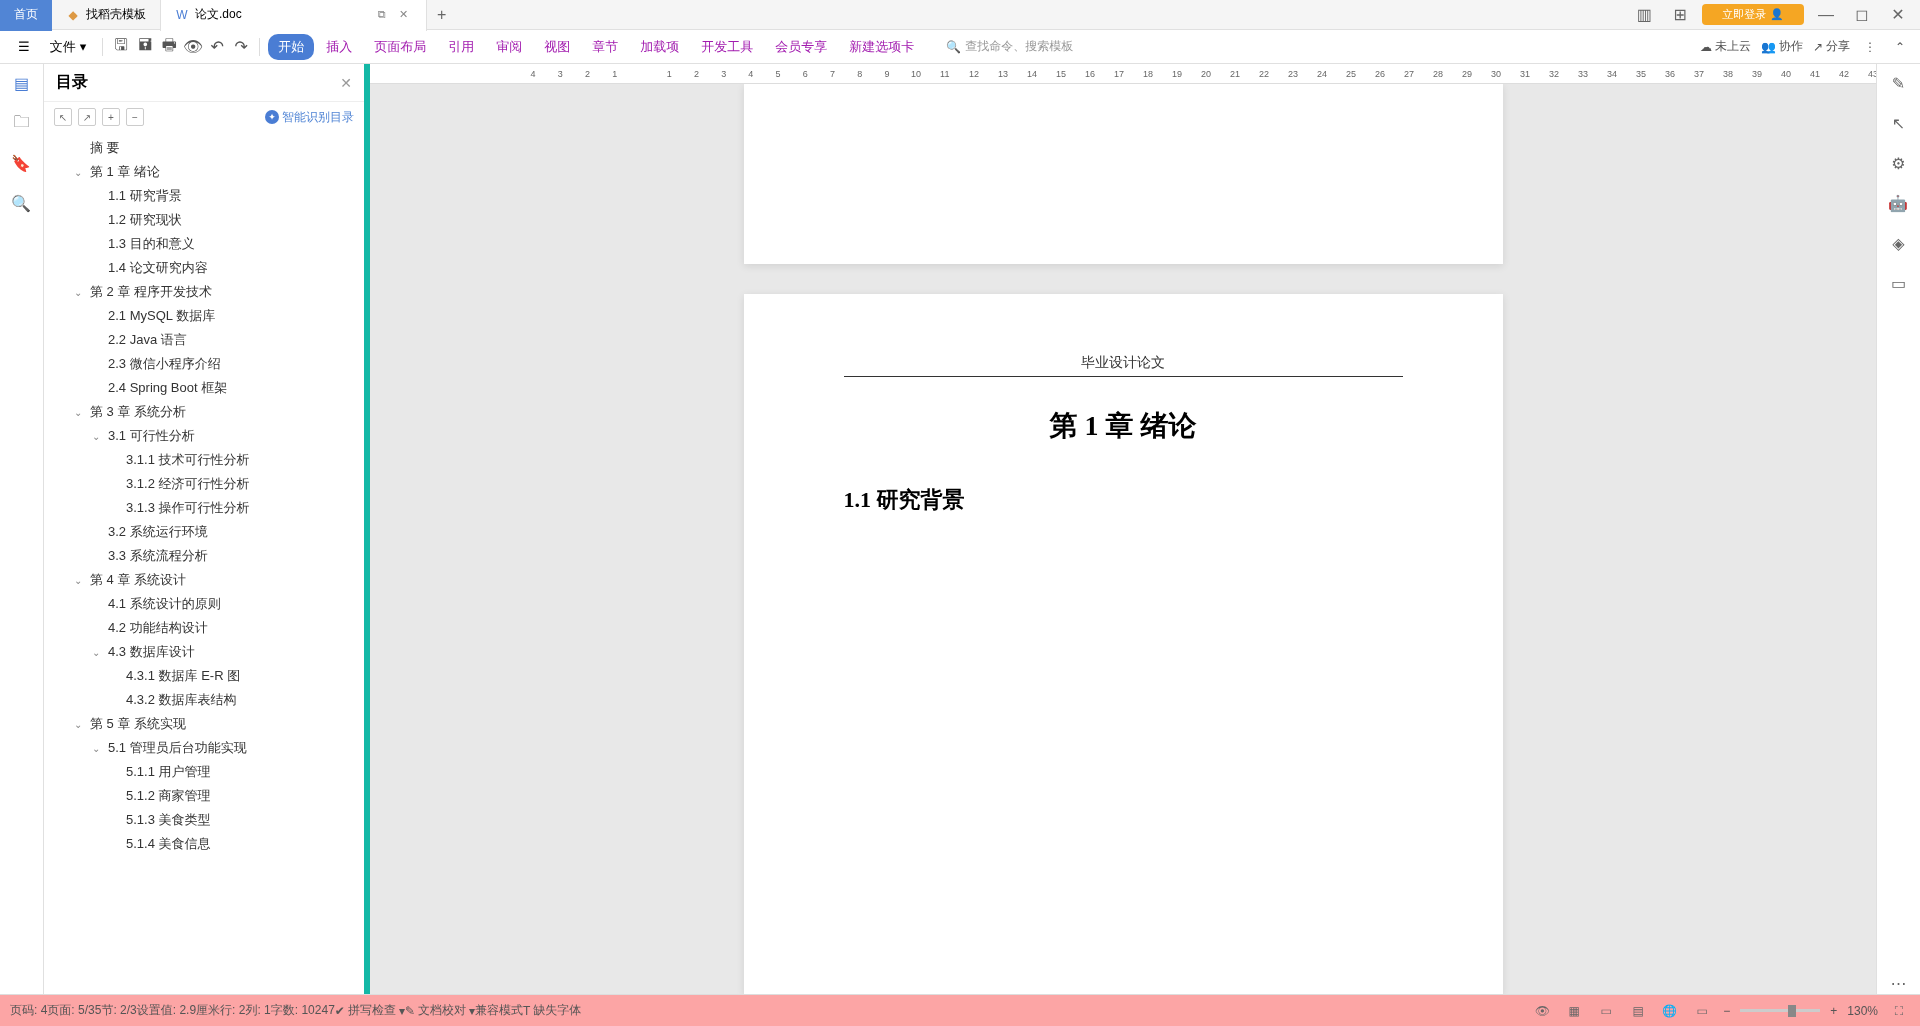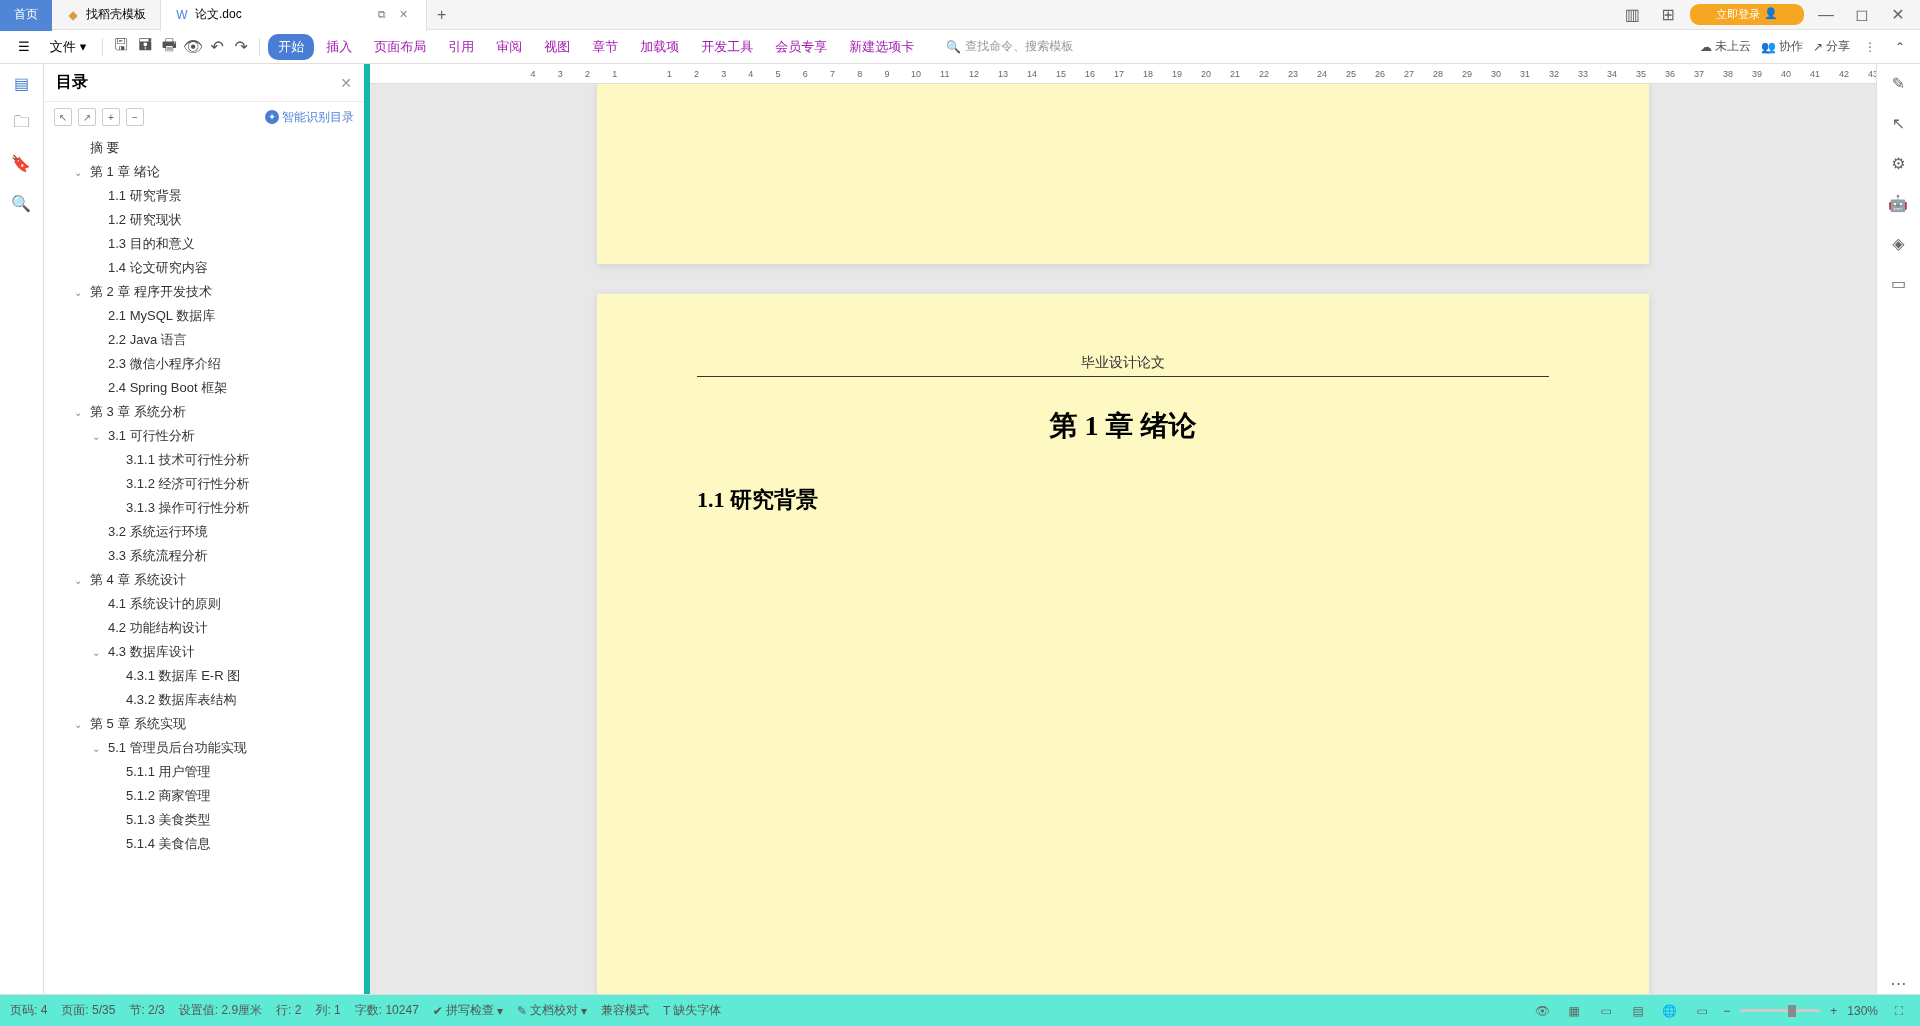--- a/index.html
+++ b/index.html
@@ -5,21 +5,21 @@
 *{margin:0;padding:0;box-sizing:border-box;font-family:"Microsoft YaHei",sans-serif}
 body{background:#fff;overflow:hidden;width:1920px;height:1026px}
 .titlebar{height:30px;background:#f5f5f5;display:flex;align-items:center;border-bottom:1px solid #e0e0e0}
 .tab{height:30px;padding:16px 14px;display:flex;align-items:center;gap:6px;font-size:12px;border-right:1px solid #e0e0e0;cursor:pointer}
 .tab.home{background:#5185d5;color:#fff;border-right:none}
 .tab.active{background:#fff}
 .tab-icon{width:14px;height:14px;display:inline-flex;align-items:center;justify-content:center}
 .tab-close{width:16px;height:16px;display:flex;align-items:center;justify-content:center;color:#888;font-size:11px}
 .newtab{width:30px;display:flex;align-items:center;justify-content:center;color:#666;font-size:16px}
 .titlebar-right{margin-left:auto;display:flex;align-items:center;gap:8px;padding-right:8px}
-.login-btn{background:#f5a623;color:#fff;padding:3px 26px;border-radius:9px;font-size:11px;display:flex;gap:4px}
+.login-btn{background:#f5a623;color:#fff;padding:3px 20px;border-radius:4px;font-size:11px;display:flex;align-items:center;gap:4px}
 .win-btn{width:28px;height:28px;display:flex;align-items:center;justify-content:center;color:#666}
 .menubar{height:34px;display:flex;align-items:center;padding:0 10px;gap:4px;border-bottom:1px solid #e0e0e0}
 .file-menu{display:flex;align-items:center;gap:4px;font-size:13px;padding:4px 8px}
 .tb-icon{width:20px;height:20px;display:flex;align-items:center;justify-content:center;color:#555}
 .tb-sep{width:1px;height:18px;background:#ddd;margin:0 4px}
 .menu-item{padding:4px 10px;font-size:13px;color:#a21caf;cursor:pointer}
 .menu-item.active{background:#4a7dd4;color:#fff;border-radius:10px}
 .search-box{margin-left:10px;padding:2px 8px;font-size:12px;color:#999;display:flex;align-items:center;gap:4px}
 .menubar-right{margin-left:auto;display:flex;align-items:center;gap:10px;font-size:12px;color:#555}
 .mr-item{display:flex;align-items:center;gap:3px}
@@ -33,30 +33,30 @@
 .outline-toolbar{display:flex;align-items:center;padding:6px 10px;gap:6px;font-size:12px}
 .ot-icon{width:18px;height:18px;border:1px solid #ccc;border-radius:2px;display:flex;align-items:center;justify-content:center;font-size:10px;color:#666}
 .smart-toc{margin-left:auto;color:#5185d5;font-size:12px;display:flex;align-items:center;gap:3px}
 .outline-tree{flex:1;overflow-y:auto;padding:4px 0;font-size:13px}
 .tree-item{padding:3px 10px;display:flex;align-items:center;gap:4px;cursor:pointer;color:#333}
 .tree-chevron{width:12px;font-size:10px;color:#888}.lvl-1{padding-left:30px}.lvl-2{padding-left:48px}.lvl-3{padding-left:66px}
 .editor{flex:1;background:#e8e8e8;position:relative;overflow:hidden}
 .ruler{height:20px;background:#fff;border-bottom:1px solid #ddd;position:relative;font-size:9px;color:#666;display:flex;align-items:center;padding-left:160px;gap:21px}
 .ruler span{width:8px;text-align:center}
 .page-area{height:910px;overflow-y:auto;padding:0 60px}
-.page{background:#fef9c3;margin:0 auto 30px;width:1052px;box-shadow:0 2px 8px rgba(0,0,0,.1);position:relative}
+.page{background:#ffffff;margin:0 auto 30px;width:759px;box-shadow:0 2px 8px rgba(0,0,0,.1);position:relative}
 .page1{height:180px}
 .page2{min-height:700px;padding:60px 100px}
 .page-header{text-align:center;font-size:14px;color:#333;border-bottom:1px solid #333;padding-bottom:4px;margin-bottom:30px}
 .watermark{position:absolute;top:60px;left:0;right:0;text-align:center;font-size:32px;color:#e8453c;font-weight:normal;letter-spacing:2px}
 .chapter-title{text-align:center;font-size:28px;font-weight:bold;margin:20px 0 40px;font-family:SimSun,serif}
 .section-title{font-size:22px;font-weight:bold;margin:20px 0;font-family:SimSun,serif}
 .body-text{font-size:16px;line-height:2.6;text-align:justify;text-indent:2em;font-family:SimSun,serif}
 .right-rail{width:44px;border-left:1px solid #e0e0e0;display:flex;flex-direction:column;align-items:center;padding-top:8px;gap:18px}
-.statusbar{height:32px;background:#5eead4;border-top:1px solid #ddd;display:flex;align-items:center;padding:0 10px;font-size:12px;color:#555;gap:14px}
+.statusbar{height:32px;background:#fca5a5;border-top:1px solid #ddd;display:flex;align-items:center;padding:0 10px;font-size:12px;color:#555;}
 .sb-item{display:flex;align-items:center;gap:3px}
 .sb-right{margin-left:auto;display:flex;align-items:center;gap:10px}
 .zoom-slider{width:80px;height:3px;background:#ccc;position:relative}
 .zoom-thumb{position:absolute;width:8px;height:12px;background:#888;top:-4px;left:48px}
 </style>
 </head>
 <body>
 
 <div class="titlebar">
   <div class="tab home">首页</div>

